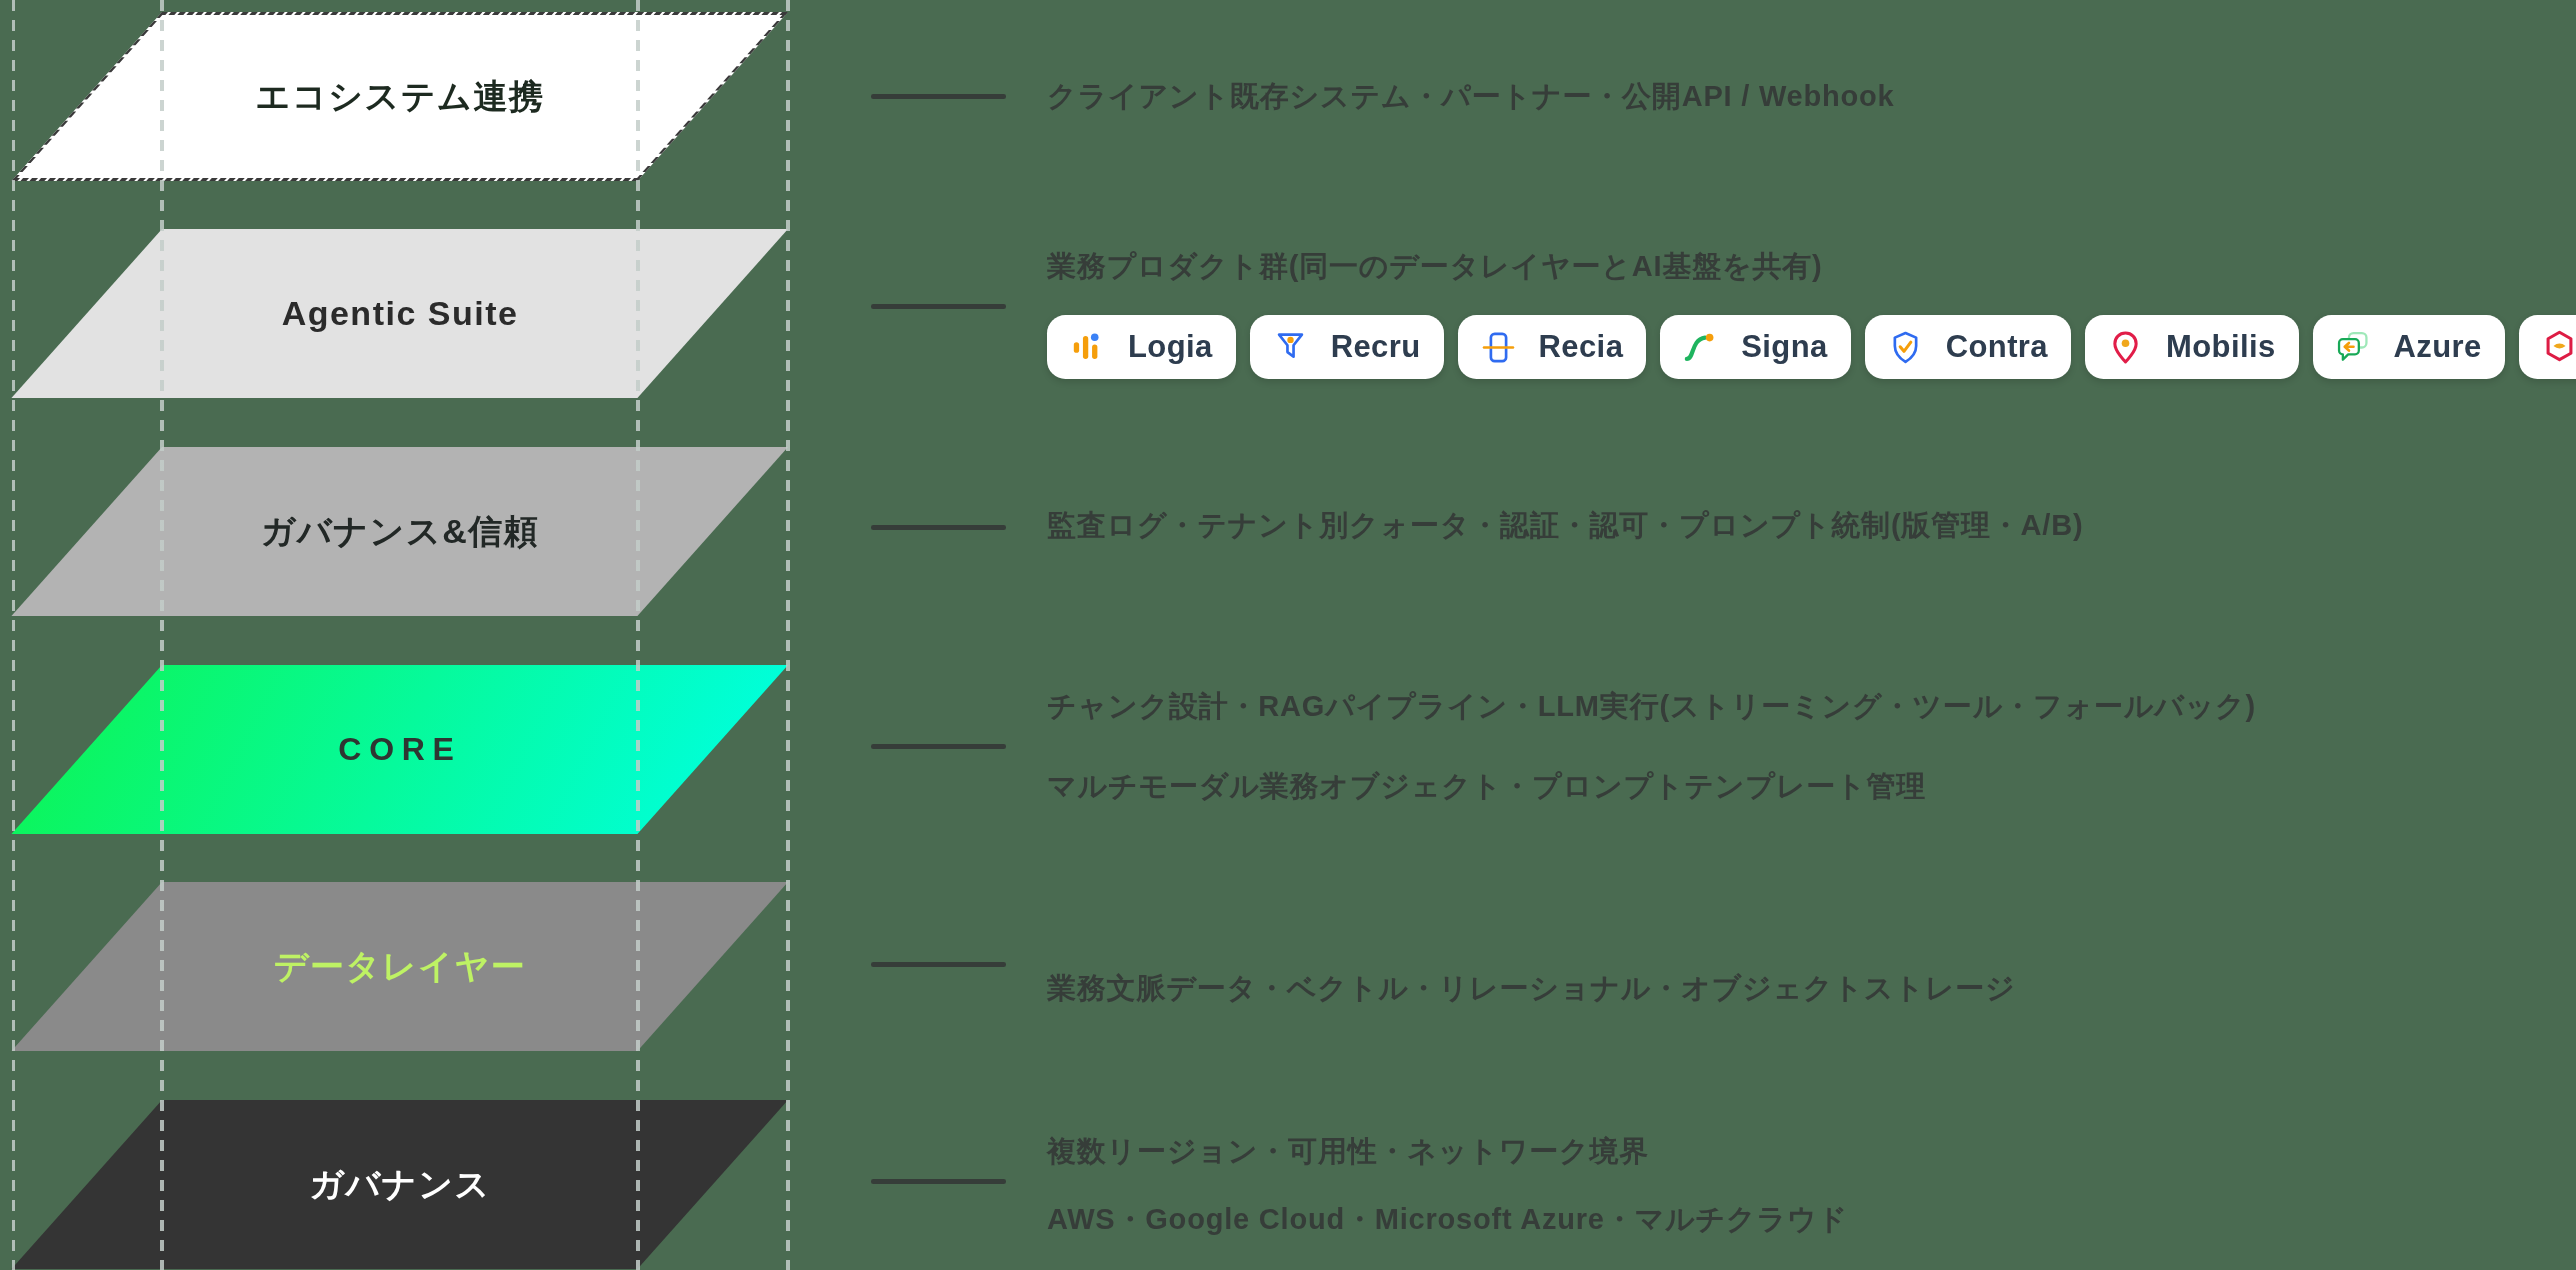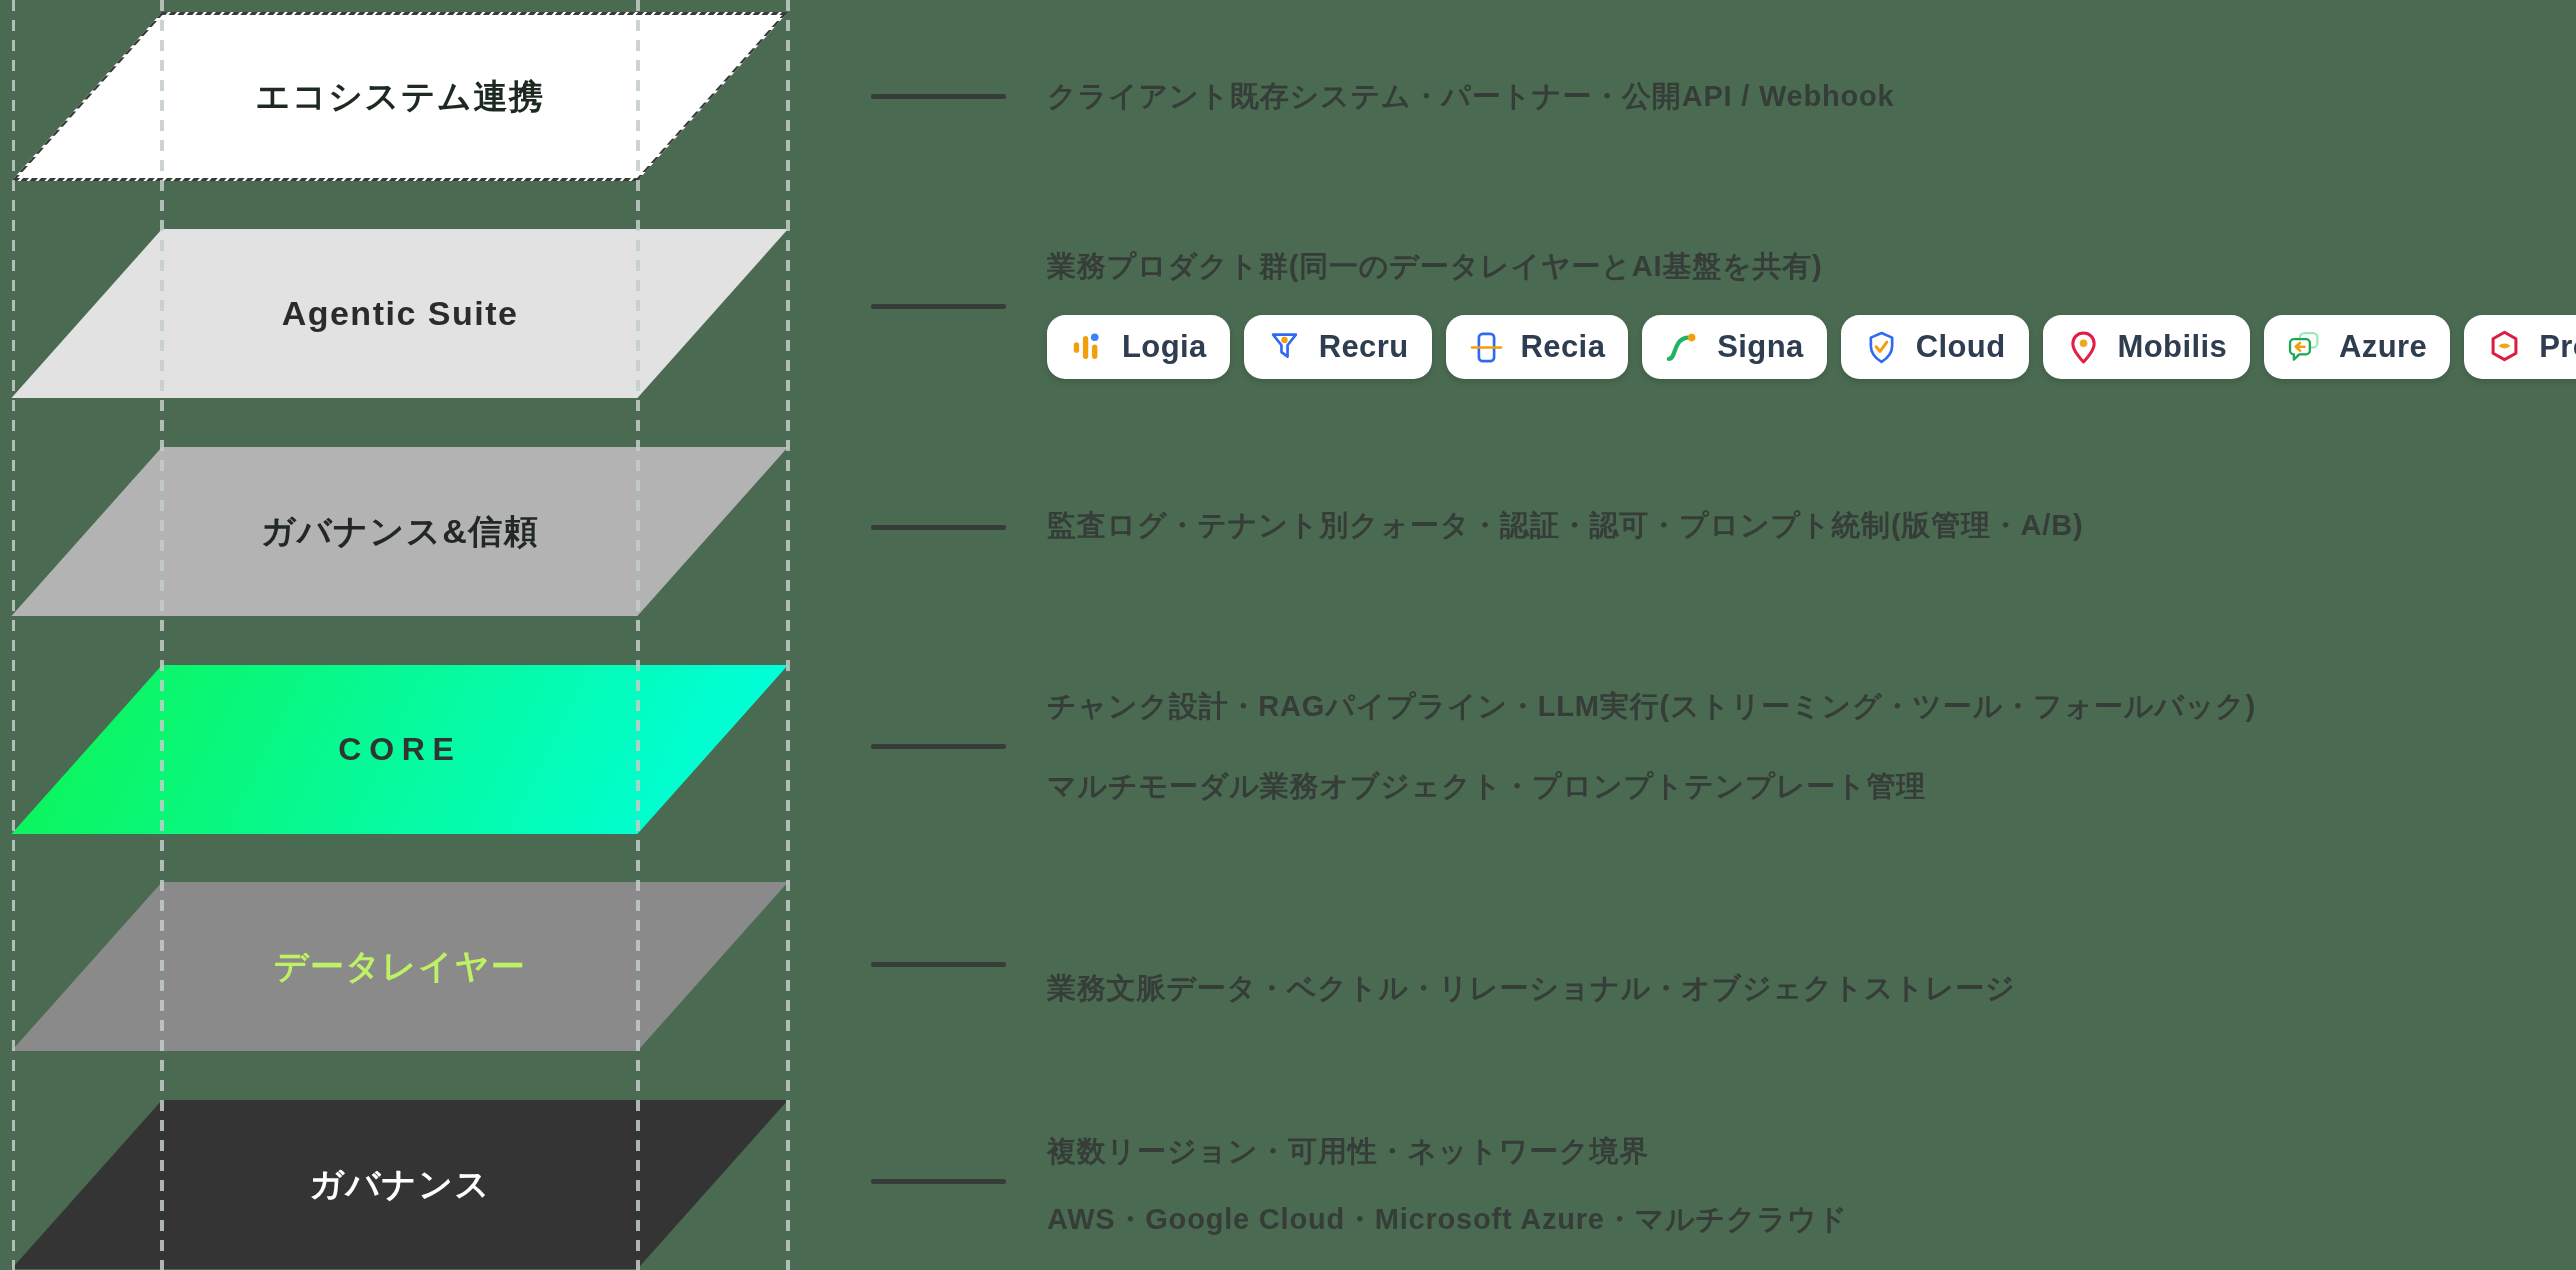--- a/index.html
+++ b/index.html
@@ -39,21 +39,21 @@
     font-weight:700;color:var(--ink);letter-spacing:0.8px;white-space:nowrap;z-index:3;}
   .d0{top:76px}
   .d1h{top:246px}
   .d2{top:505px}
   .d3a{top:686px}.d3b{top:766px}
   .d4{top:968px}
   .d5a{top:1131px}.d5b{top:1199px}
 
   
   .badges{position:absolute;left:1047px;top:315px;display:flex;gap:14px;z-index:3;}
-  .badge{display:flex;align-items:center;gap:17px;background:#ffffff;height:64px;
+  .badge{display:flex;align-items:center;gap:23px;background:#ffffff;height:64px;
     padding:0 23px;border-radius:18.4px;box-shadow:0 2.3px 7.7px rgba(0,0,0,.14);}
   .bname{font-size:31px;font-weight:700;color:var(--badge-text);letter-spacing:0.4px;}
   .bicon{width:35px;height:35px;flex:0 0 35px;}
 </style>
 </head>
 <body>
 
 <div class="canvas">
 
   <div class="guide g0"></div>
@@ -125,21 +125,21 @@
         <circle cx="35" cy="10" r="5" fill="#f59e0b"></circle>
       </svg>
       <span class="bname">Signa</span>
     </div>
 
     <div class="badge">
       <svg class="bicon" viewBox="0 0 46 46">
         <path d="M23 4 L37 10 V21 C37 31 31 37 23 42 C15 37 9 31 9 21 V10 Z" fill="none" stroke="#2f6bf0" stroke-width="3.5" stroke-linejoin="round"></path>
         <path d="M16 22 L21 28 L30 16" fill="none" stroke="#f59e0b" stroke-width="4" stroke-linecap="round" stroke-linejoin="round"></path>
       </svg>
-      <span class="bname">Cloud</span>
+      <span class="bname">Contra</span>
     </div>
 
     <div class="badge">
       <svg class="bicon" viewBox="0 0 46 46">
         <path d="M23 42 C23 42 9 28 9 18 C9 10 15 4 23 4 C31 4 37 10 37 18 C37 28 23 42 23 42 Z" fill="none" stroke="#e11d48" stroke-width="4" stroke-linejoin="round"></path>
         <circle cx="23" cy="17.5" r="5" fill="#f0a71c"></circle>
       </svg>
       <span class="bname">Mobilis</span>
     </div>
 

